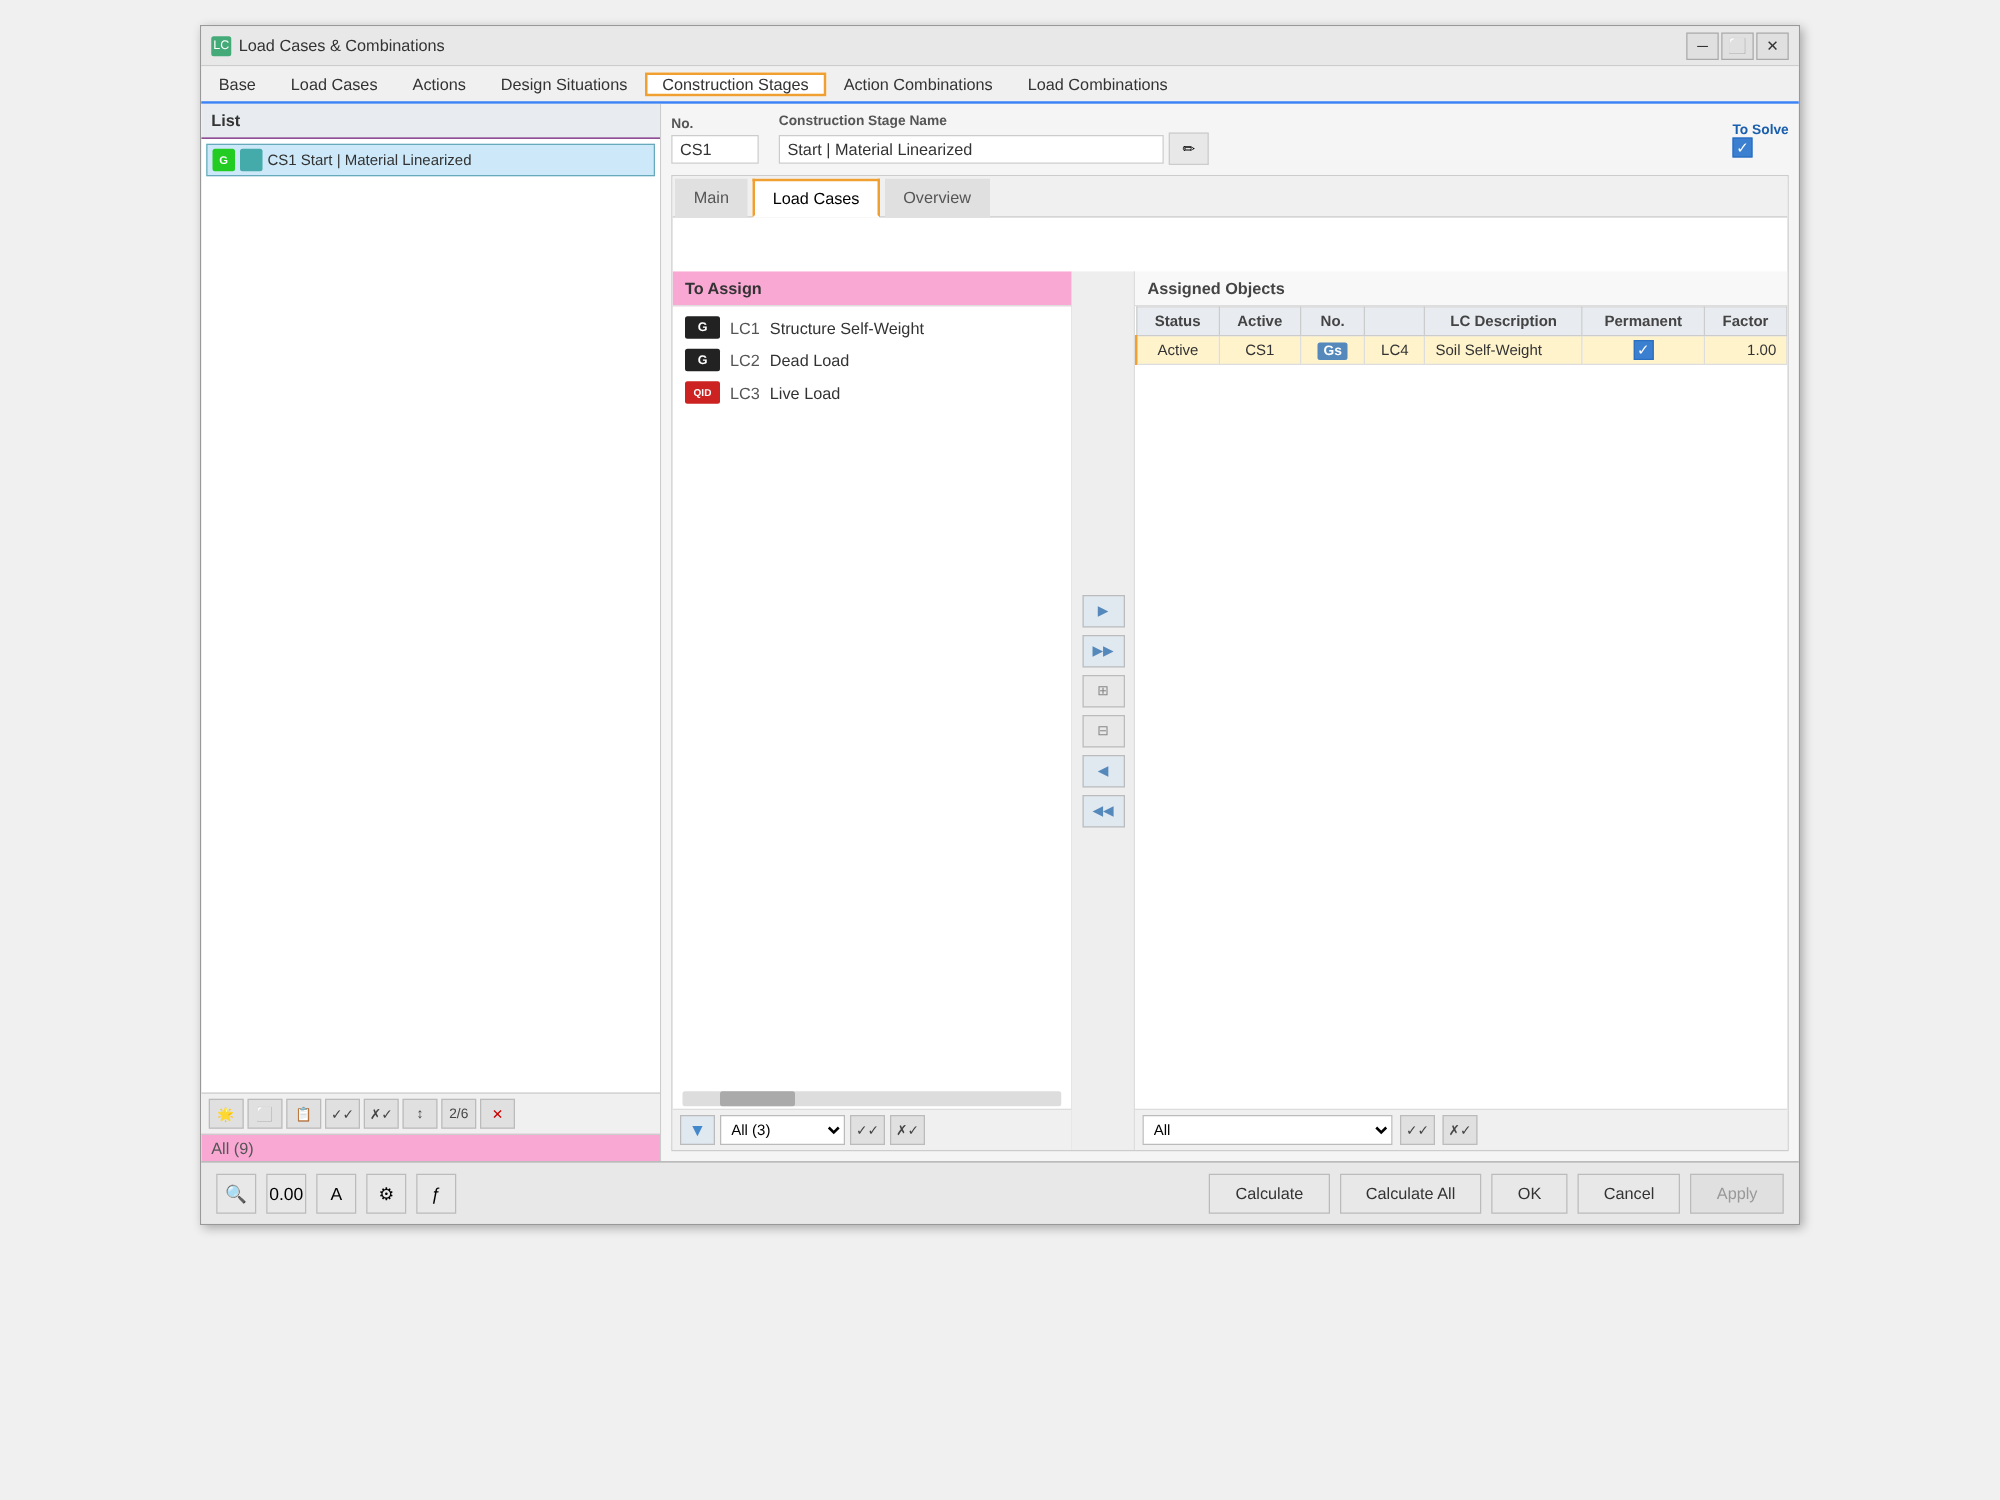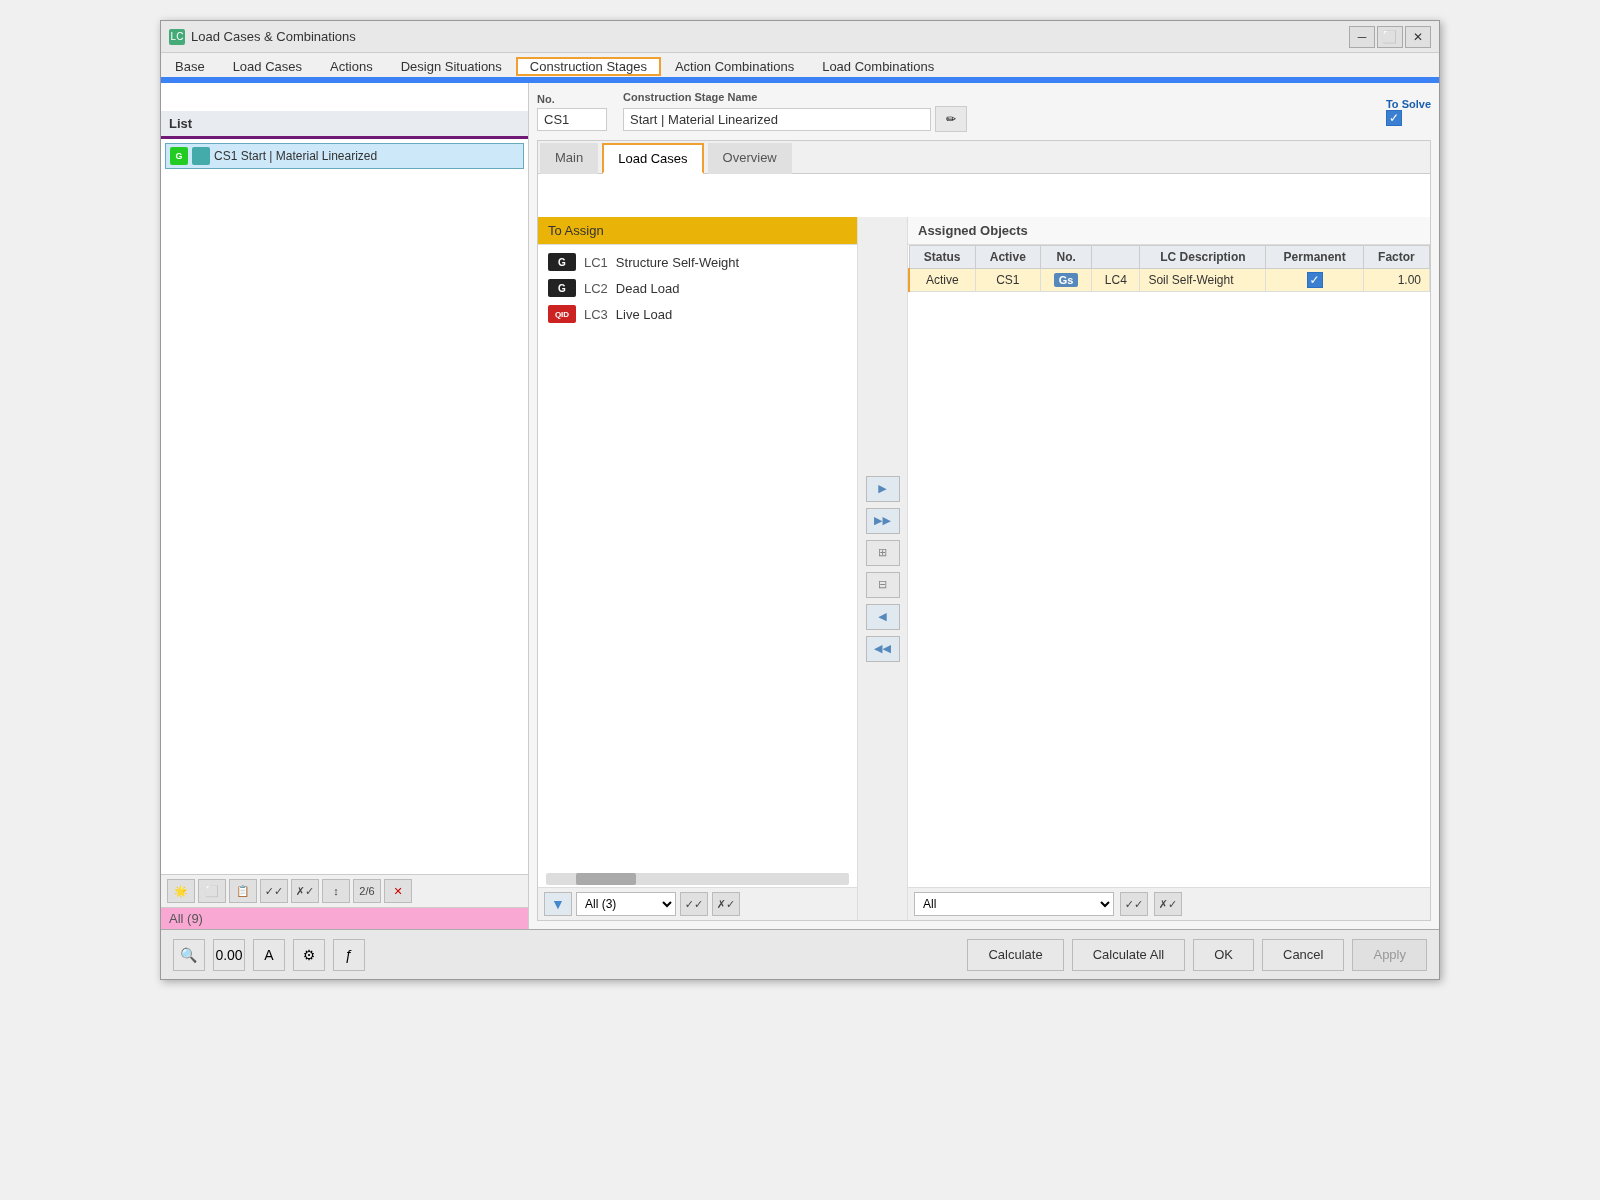--- a/index.html
+++ b/index.html
@@ -29,24 +29,24 @@
       user-select: none;
     }
     .title-bar-left { display: flex; align-items: center; gap: 6px; }
     .title-icon { width: 16px; height: 16px; background: #4a7; border-radius: 2px; font-size: 10px; display:flex; align-items:center; justify-content:center; color:white; }
     .title-text { font-size: 13px; color: #333; }
     .title-controls { display: flex; gap: 2px; }
     .title-btn { width: 26px; height: 22px; border: 1px solid #aaa; background: #e0e0e0; cursor: pointer; display:flex; align-items:center; justify-content:center; font-size:12px; color:#333; }
     
     .menu-bar {
       background: #f0f0f0;
-      border-bottom: 6px solid #3b82f6;
+      border-bottom: 2px solid #3b82f6;
       height: 30px;
       display: flex;
-      align-items: flex-end;
+      align-items: center;
     }
     .menu-item {
       padding: 0 12px;
       display: flex;
       align-items: center;
       cursor: pointer;
       color: #333;
       white-space: nowrap;
       border: 1px solid transparent;
       margin: 2px 1px;
@@ -70,25 +70,24 @@
       display: flex;
       flex-direction: column;
       border-right: 1px solid #ccc;
       background: white;
     }
     .panel-header {
       background: #e8ecf0;
       padding: 4px 8px;
       font-weight: 600;
       color: #333;
-      border-bottom: 3px solid #701a75;
+      border-bottom: 1px solid #701a75;
       height: 28px;
       display: flex;
       align-items: center;
-      margin-top: 28px;
     }
     .list-area {
       flex: 1;
       overflow-y: auto;
       padding: 4px;
     }
     .list-item {
       display: flex;
       align-items: center;
       gap: 4px;
@@ -221,23 +220,23 @@
     
     
     .to-assign-panel {
       width: 320px;
       border-right: 1px solid #ddd;
       display: flex;
       flex-direction: column;
     }
     .to-assign-header {
       padding: 6px 10px;
-      font-weight: 400;
+      font-weight: 700;
       color: #333;
-      background: #eab308;
+      background: #f9a8d4;
       border-bottom: 1px solid #ddd;
     }
     .assign-list { flex: 1; overflow-y: auto; padding: 4px 0; }
     .assign-item {
       display: flex;
       align-items: center;
       gap: 8px;
       padding: 4px 10px;
       cursor: pointer;
     }

